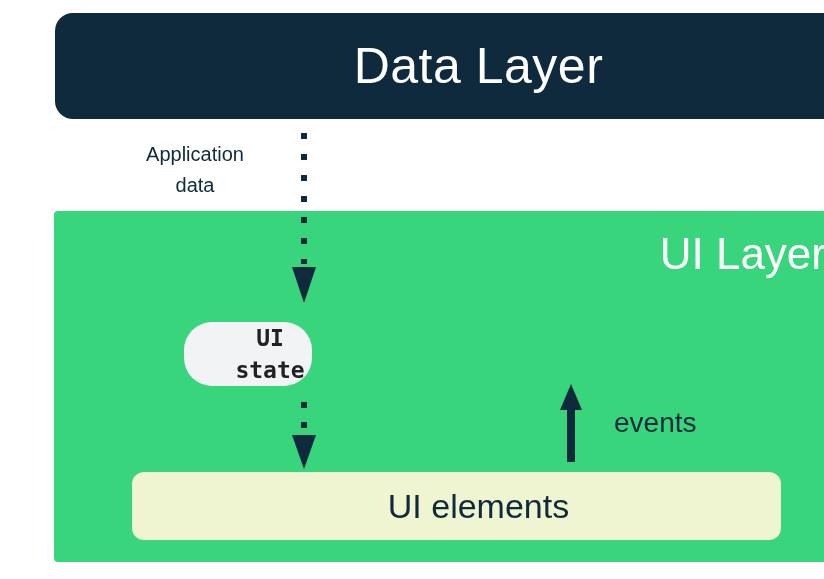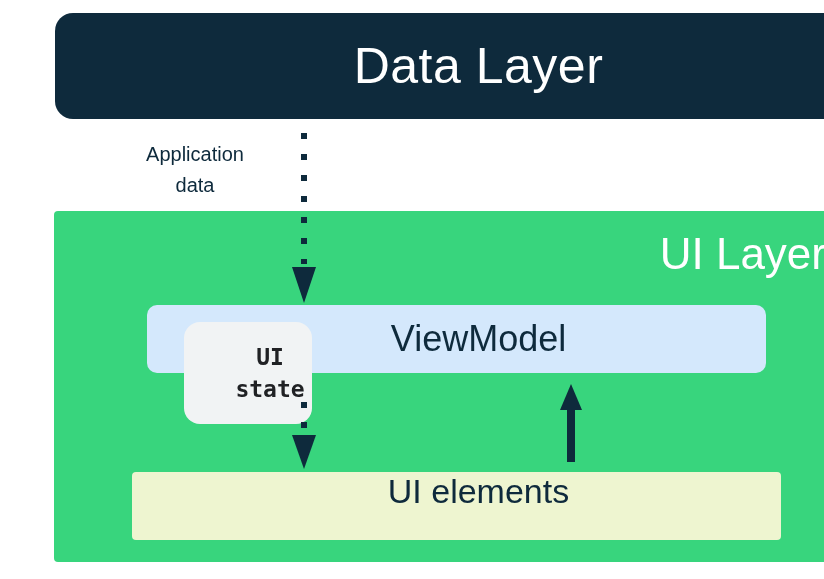--- a/index.html
+++ b/index.html
@@ -66,44 +66,44 @@
   }
   .viewmodel span {
     color: var(--navy, #0E2A3C);
     font-size: 36px;
   }
 
   
   .ui-state-badge {
     position: absolute;
     left: 140px; top: 322px;
-    width: 128px; height: 102px;
+    width: 128px; height: 64px;
     background: var(--badge-grey, #F1F3F4);
-    border-radius: 16px;
+    border-radius: 28px;
     display: flex; align-items: center; justify-content: center;
     z-index: 4;
   }
   .ui-state-badge span {
     font-family: "DejaVu Sans Mono", "Liberation Mono", monospace;
     font-weight: bold;
     font-size: 23px;
     line-height: 32px;
     color: var(--badge-text, #202124);
     white-space: pre-line;
     text-align: center;
   }
 
   
   .ui-elements {
     position: absolute;
     left: 88px; top: 472px;
     width: 649px; height: 68px;
     background: var(--cream, #EEF5D0);
-    border-radius: 4px;
-    display: flex; align-items: flex-start; justify-content: center;
+    border-radius: 12px;
+    display: flex; align-items: center; justify-content: center;
   }
   .ui-elements span {
     color: var(--navy, #0E2A3C);
     font-size: 34px;
   }
 
   
   .dots {
     position: absolute;
     width: 6px;
@@ -165,35 +165,33 @@
     <span>Data Layer</span>
   </div>
 
   <div class="app-data-label">Application
 data</div>
 
   <div class="ui-layer">
     <span class="ui-layer-label">UI Layer</span>
   </div>
 
-  <div class="viewmodel">
-    <span>ViewModel</span>
-  </div>
 
   <div class="ui-state-badge">
     <span>UI
 state</span>
   </div>
 
   <div class="ui-elements">
     <span>UI elements</span>
   </div>
 
   <div class="dots dots-1"></div>
   <div class="arrowhead-down head-1"></div>
 
   <div class="dots dots-2"></div>
   <div class="arrowhead-down head-2"></div>
 
   <div class="arrowhead-up"></div>
   <div class="events-shaft"></div>
+  <div class="events-label">events</div>
 
 </div>
 
 </body></html>

